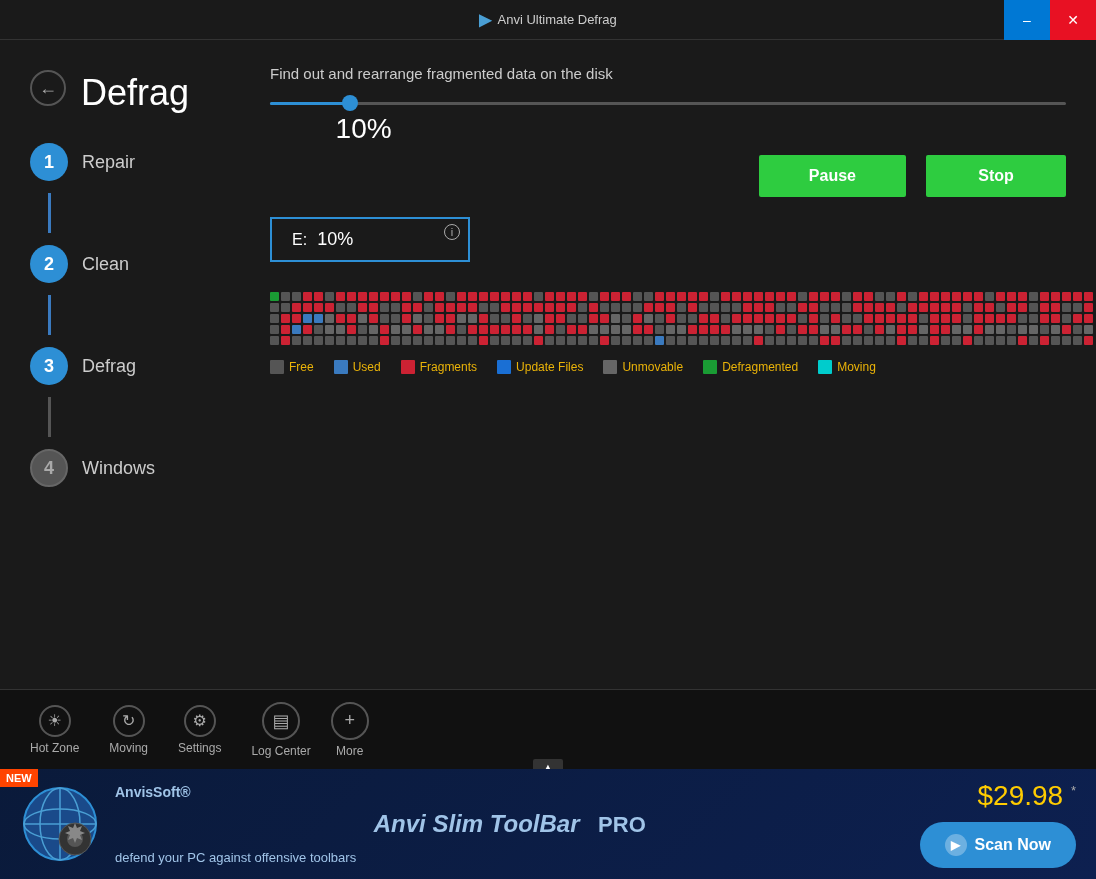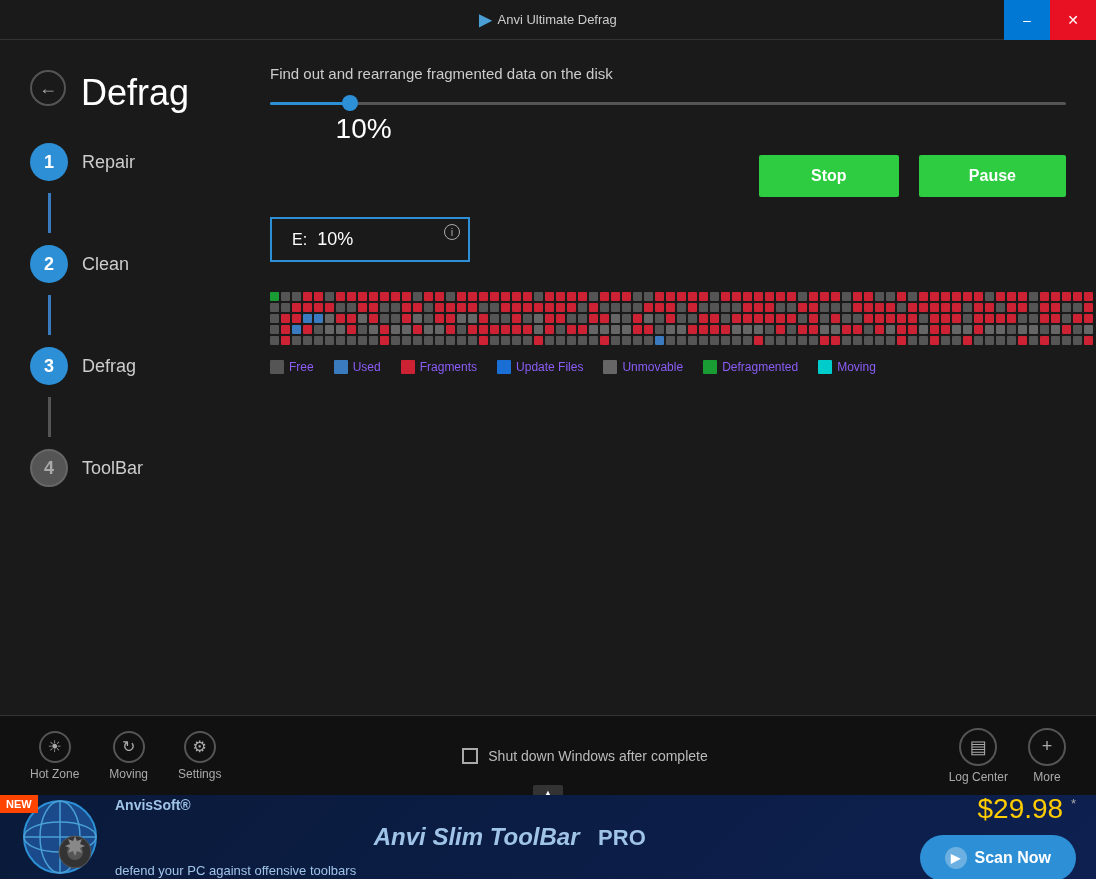--- a/index.html
+++ b/index.html
@@ -279,21 +279,21 @@
       align-items: center;
       flex-wrap: wrap;
       margin-bottom: 10px;
     }
 
     .legend-item {
       display: flex;
       align-items: center;
       gap: 5px;
       font-size: 12px;
-      color: #8b5cf6;
+      color: #eab308;
     }
 
     .legend-color {
       width: 14px;
       height: 14px;
       border-radius: 1px;
       flex-shrink: 0;
     }
 
     
@@ -395,21 +395,21 @@
       background: #333;
       display: flex;
       align-items: center;
       justify-content: center;
       cursor: pointer;
       border-radius: 2px;
     }
 
     
     .ad-banner {
-      height: 84px;
+      height: 110px;
       background: linear-gradient(135deg, #0a1a3a 0%, #0d2050 100%);
       display: flex;
       align-items: center;
       padding: 0 20px;
       gap: 15px;
       position: relative;
     }
 
     .ad-badge {
       position: absolute;
@@ -556,43 +556,43 @@
             <span>3</span>
           </div>
           <span class="step-label">Defrag</span>
         </div>
         <div class="step-connector" style="background:#555;"></div>
 
         <div class="step-item">
           <div class="step-circle inactive">
             <span>4</span>
           </div>
-          <span class="step-label">ToolBar</span>
+          <span class="step-label">Windows</span>
         </div>
       </div>
     </div>
 
     <div class="main-content">
       <p class="subtitle">Find out and rearrange fragmented data on the disk</p>
 
       <div class="progress-section">
         <div style="display:flex; align-items:center; gap:0; margin-bottom:8px;">
           <div class="slider-track" style="flex:1;">
             <div class="slider-fill"></div>
             <div class="slider-thumb"></div>
           </div>
         </div>
         <div style="display:flex; align-items:center; justify-content:flex-start; padding-left:0;">
           <span style="font-size:28px; font-weight:300; color:#fff; margin-left:calc(10% - 14px);">10%</span>
         </div>
       </div>
 
       <div class="action-buttons">
+        <button class="btn-green">Pause</button>
         <button class="btn-green">Stop</button>
-        <button class="btn-green">Pause</button>
       </div>
 
       <div style="margin-bottom:15px;">
         <div class="disk-info-box">
           <span class="disk-label">E:</span>
           <span class="disk-percent">10%</span>
           <div class="info-icon">i</div>
         </div>
       </div>
 
@@ -1016,24 +1016,20 @@
       <div class="bottom-tool-item">
         <div class="tool-icon">↻</div>
         <span>Moving</span>
       </div>
       <div class="bottom-tool-item">
         <div class="tool-icon">⚙</div>
         <span>Settings</span>
       </div>
     </div>
 
-    <div class="shutdown-section">
-      <div class="shutdown-checkbox"></div>
-      <span class="shutdown-label">Shut down Windows after complete</span>
-    </div>
 
     <div class="bottom-right-tools">
       <div class="right-tool-item">
         <div class="right-tool-icon">▤</div>
         <span>Log Center</span>
       </div>
       <div class="right-tool-item">
         <div class="right-tool-icon">+</div>
         <span>More</span>
       </div>

